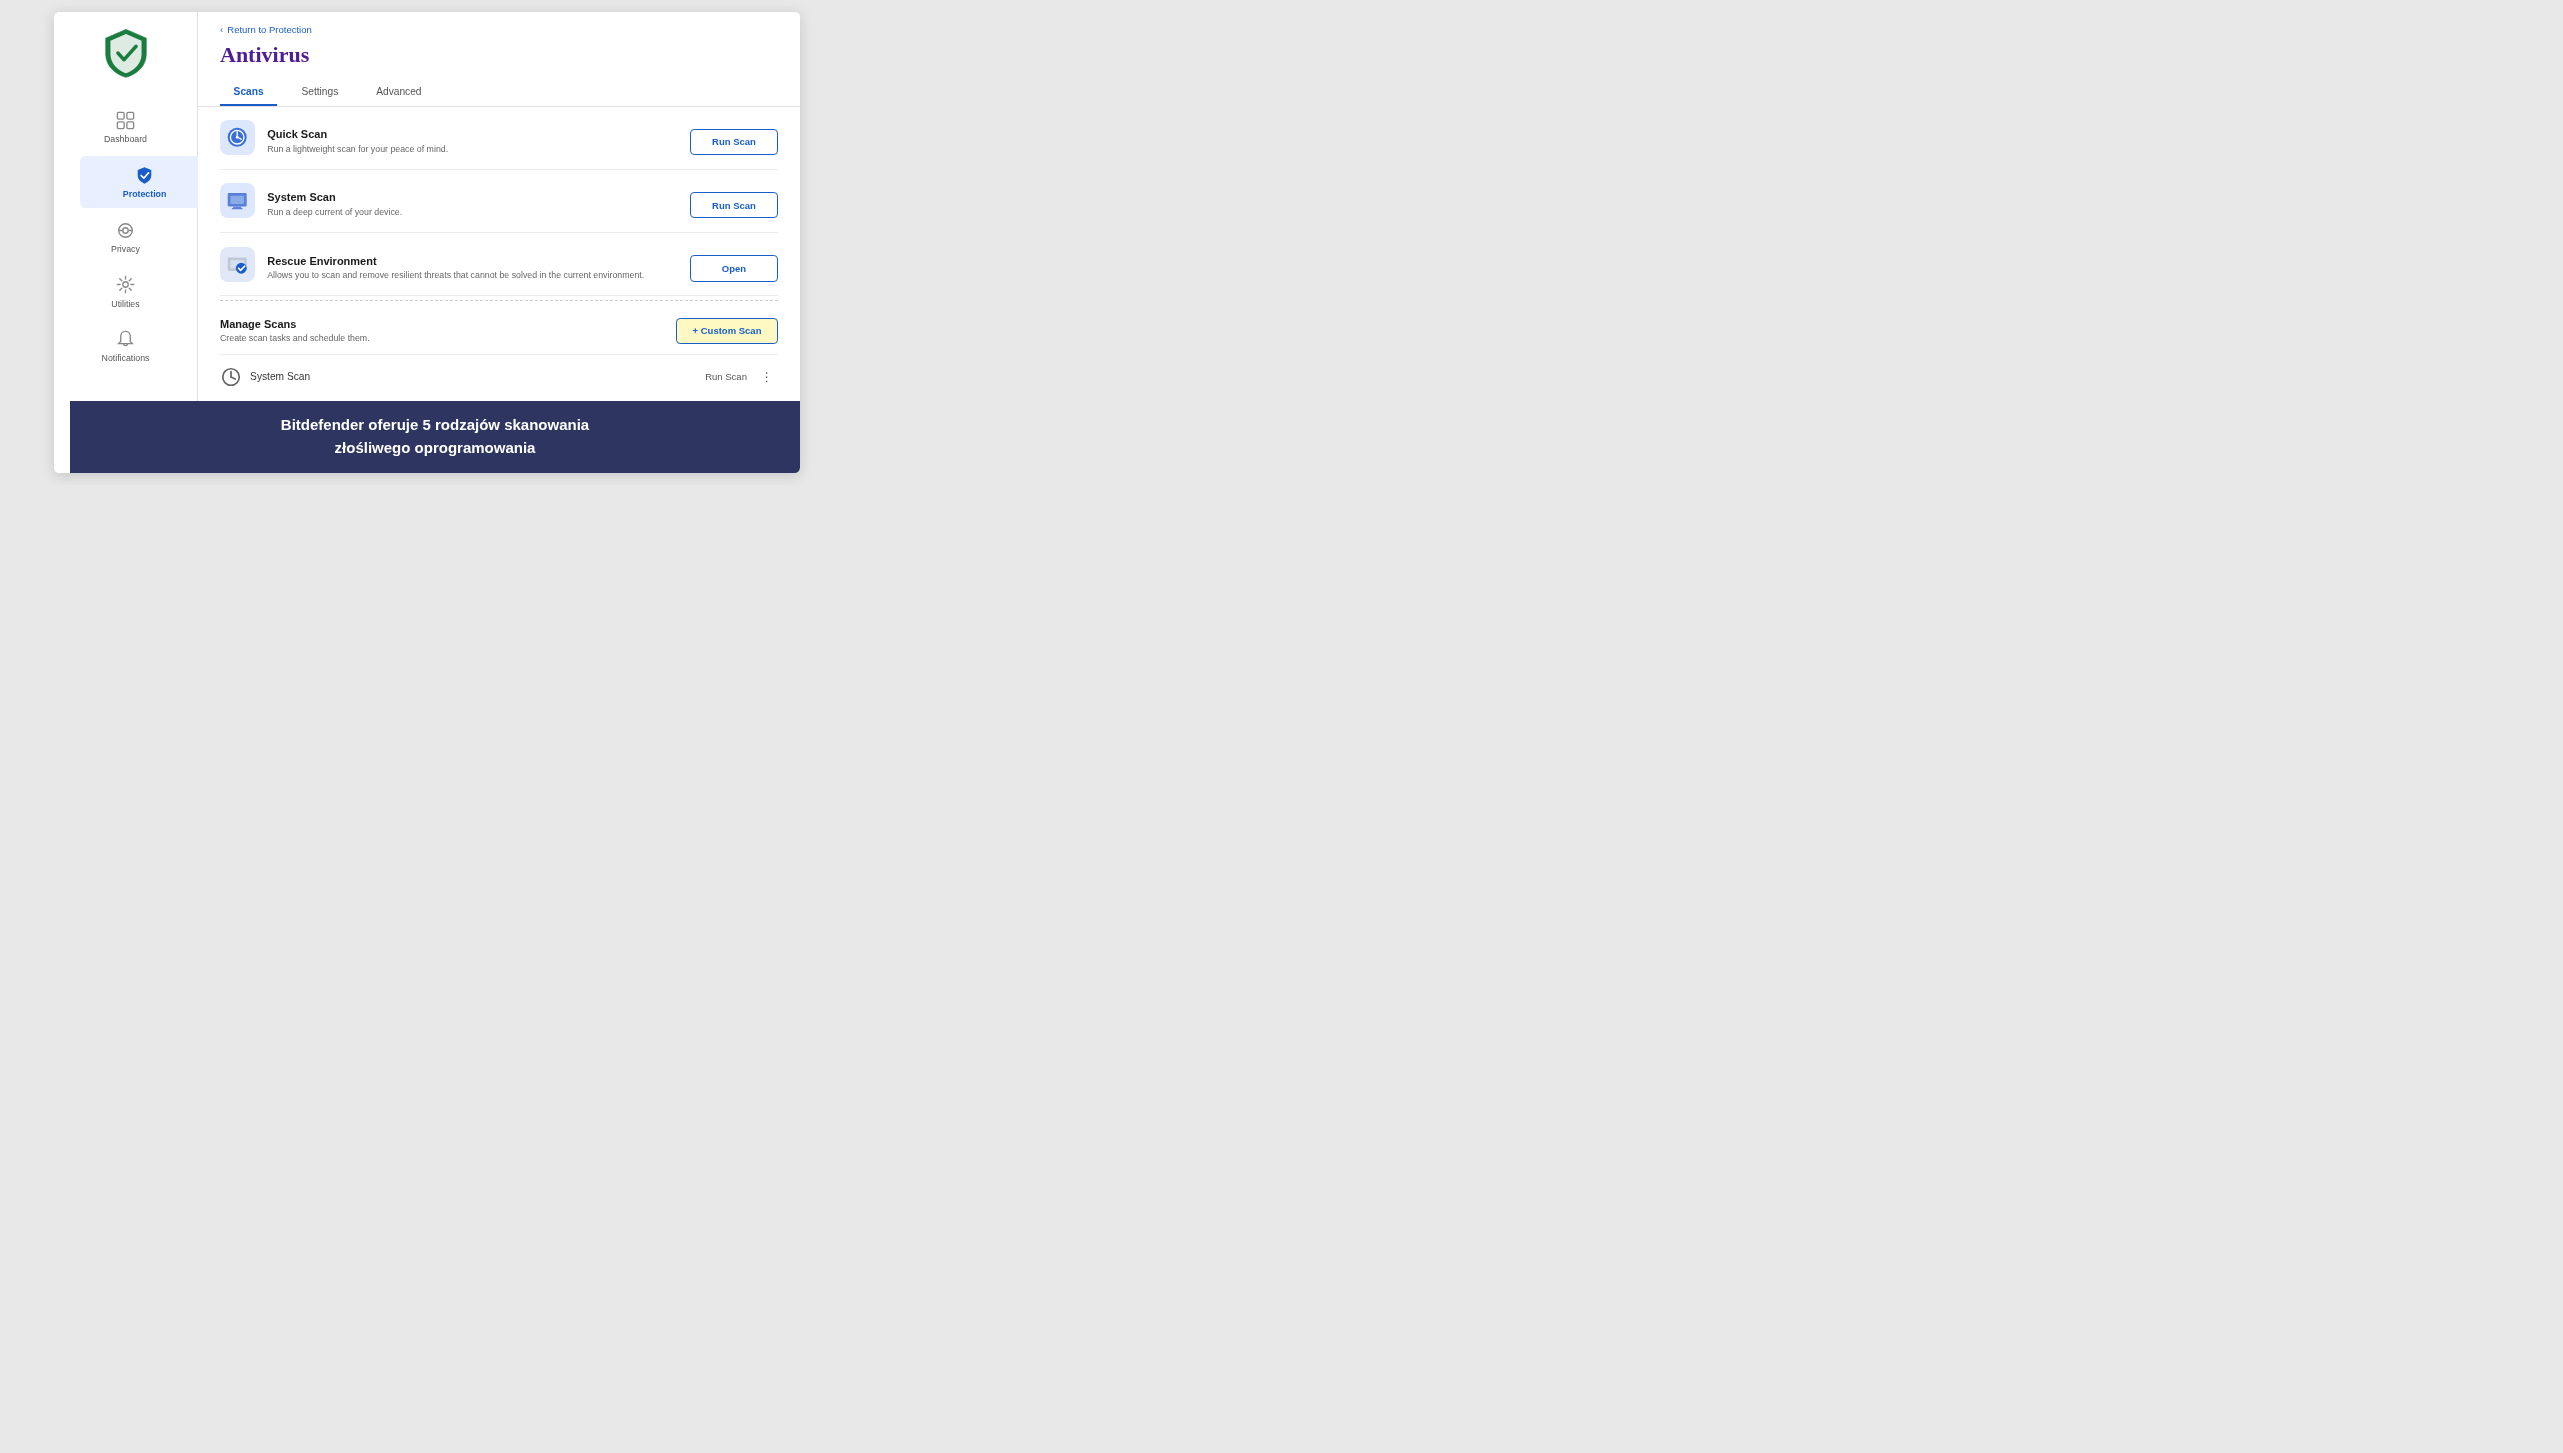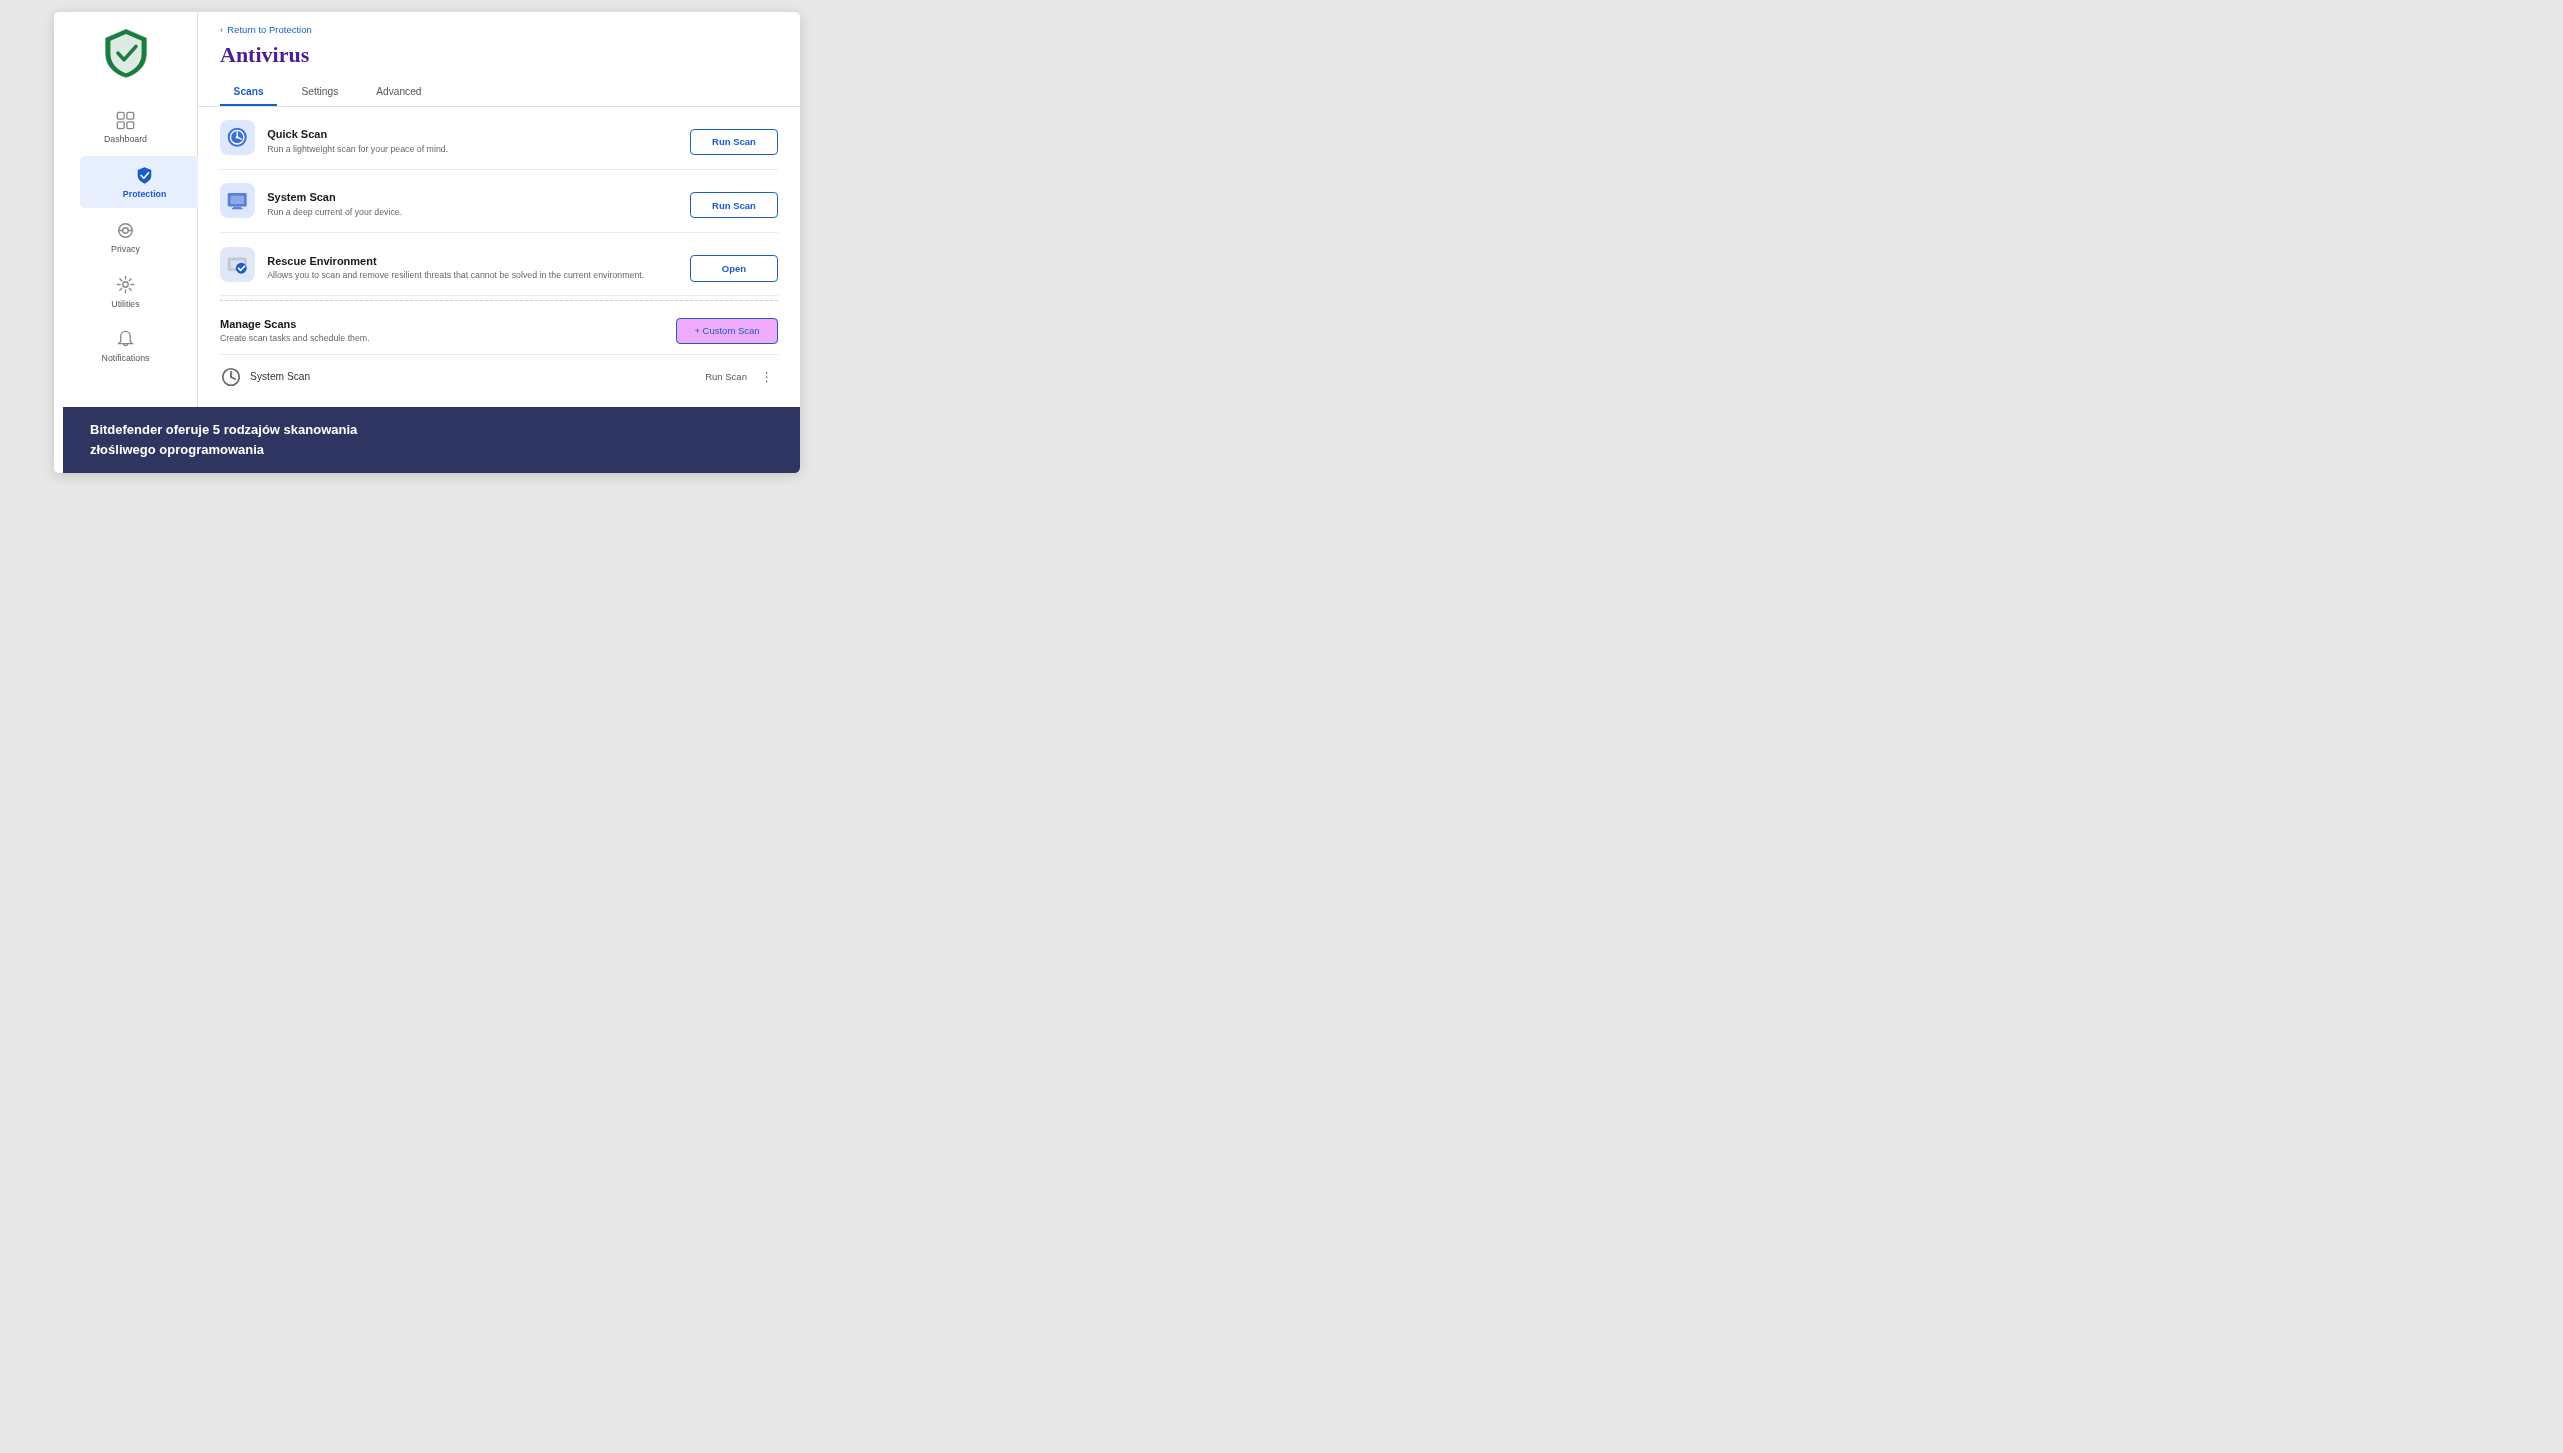--- a/index.html
+++ b/index.html
@@ -187,24 +187,24 @@
       margin-bottom: 2.7px;
     }
     .manage-desc {
       font-size: 8.8px;
       color: #666;
     }
     .custom-scan-btn {
       min-width: 102px;
       padding: 6.8px 13.6px;
       border: 1.4px solid #1a5dc8;
-      background: #f0abfc;
+      background: #fef9c3;
       color: #1a5dc8;
       font-size: 9.5px;
-      font-weight: 400;
+      font-weight: 700;
       border-radius: 4.1px;
       cursor: pointer;
     }
     .system-scan-row {
       display: flex;
       align-items: center;
       padding: 11px 0;
     }
     .system-scan-label {
       flex: 1;
@@ -231,27 +231,27 @@
       width: 22px;
       height: 22px;
       display: flex;
       align-items: center;
       justify-content: center;
     }
     
     .bottom-banner {
       position: absolute;
       bottom: 0;
-      left: 9px;
+      left: 16px;
       right: 0;
       background: #2d3560;
       color: #ffffff;
-      text-align: left;
+      text-align: center;
       padding: 13.6px 27px;
-      font-size: 13px;
+      font-size: 15px;
       font-weight: 700;
       line-height: 1.5;
       z-index: 10;
     }
   </style>
 </head>
 <body>
 
 <div class="app-container">
 

